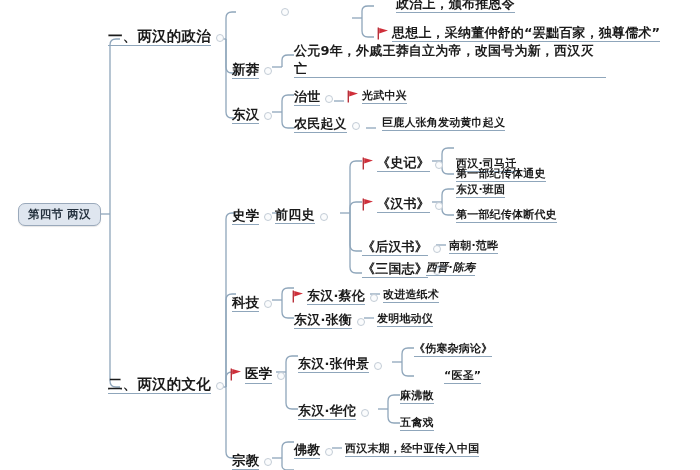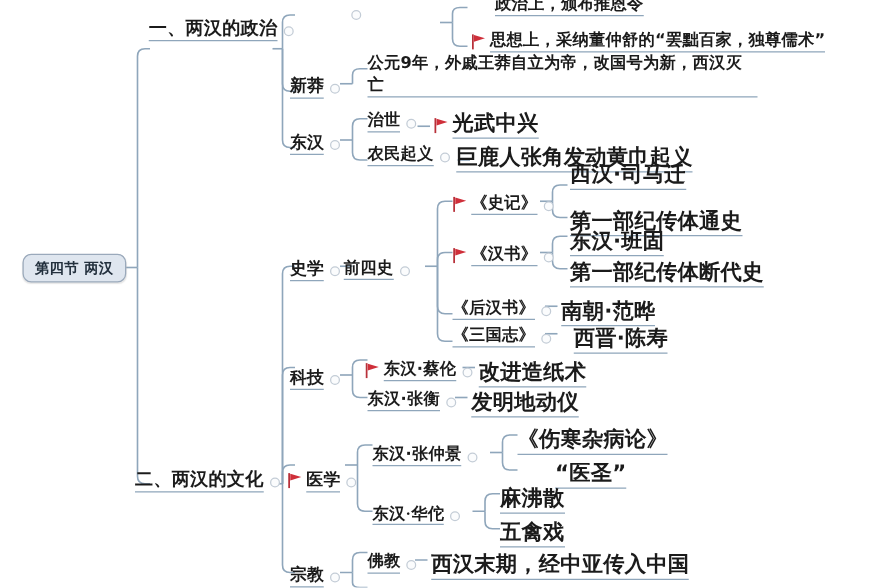--- a/index.html
+++ b/index.html
@@ -40,21 +40,21 @@
   }
   .root .txt{font-size:11.5px;color:#23303d;font-weight:bold;}
 
   
   .lvl1 .txt{font-size:14.5px;}
   
   .lvl2 .txt{font-size:13.5px;}
   
   .lvl3 .txt{font-size:13px;}
   
-  .lvl4 .txt{font-size:17px;}
+  .lvl4 .txt{font-size:11px;}
 
   
   .wrap{white-space:normal;width:300px;}
   .wrap .txt{white-space:normal;line-height:1.35;}
 
   
   .dot{
     width:6px;height:6px;border-radius:50%;
     border:1px solid #c3ccd6;background:#fbfcfd;
     margin:0 5px;flex:0 0 auto;
@@ -151,21 +151,21 @@
       <path d="M282,458 L282,466 Q282,470 288,470 L294,470"></path>
 
       <path d="M332,448 L342,448"></path>
     </g>
   </svg>
 
   <div class="node root" style="left:18px;top:203px;text-align:center;">
     <span class="txt">第四节 两汉</span>
   </div>
 
-  <div class="node lvl1" style="left:108px;top:14px;margin-left:11px;">
+  <div class="node lvl1" style="left:108px;top:27px;">
     <span class="txt u">一、两汉的政治</span>
     <span class="dot"></span>
   </div>
 
   <div class="node lvl2" style="left:276px;top:7px;">
     <span class="dot"></span>
   </div>
   <div class="node lvl3" style="left:396px;top:-4px;">
     <span class="txt u">政治上，颁布推恩令</span>
   </div>
@@ -201,21 +201,21 @@
         <rect x="0.6" y="0.5" width="1.4" height="12" fill="#b8313a"></rect>
         <path d="M2.2 1 L11 3.6 L2.2 6.4 Z" fill="#cf2f3a"></path>
       </svg>
     </span>
     <span class="txt u">光武中兴</span>
   </div>
   <div class="node lvl3" style="left:294px;top:116px;">
     <span class="txt u">农民起义</span>
     <span class="dot"></span>
   </div>
-  <div class="node lvl4" style="left:365px;top:116px;text-align:right;">
+  <div class="node lvl4" style="left:382px;top:116px;text-align:right;">
     <span class="txt u">巨鹿人张角发动黄巾起义</span>
   </div>
 
   <div class="node lvl1" style="left:108px;top:375px;">
     <span class="txt u">二、两汉的文化</span>
     <span class="dot"></span>
   </div>
 
   <div class="node lvl2" style="left:232px;top:207px;">
     <span class="txt u">史学</span>
@@ -229,21 +229,21 @@
   <div class="node lvl3" style="left:362px;top:155px;">
     <span class="flag">
       <svg viewBox="0 0 12 13" width="12" height="13">
         <rect x="0.6" y="0.5" width="1.4" height="12" fill="#b8313a"></rect>
         <path d="M2.2 1 L11 3.6 L2.2 6.4 Z" fill="#cf2f3a"></path>
       </svg>
     </span>
     <span class="txt u">《史记》</span>
     <span class="dot"></span>
   </div>
-  <div class="node lvl4" style="left:456px;top:130px;">
+  <div class="node lvl4" style="left:456px;top:157px;">
     <span class="txt u">西汉·司马迁</span>
   </div>
   <div class="node lvl4" style="left:456px;top:167px;">
     <span class="txt u">第一部纪传体通史</span>
   </div>
 
   <div class="node lvl3" style="left:362px;top:196px;">
     <span class="flag">
       <svg viewBox="0 0 12 13" width="12" height="13">
         <rect x="0.6" y="0.5" width="1.4" height="12" fill="#b8313a"></rect>
@@ -265,21 +265,21 @@
     <span class="dot"></span>
   </div>
   <div class="node lvl4" style="left:449px;top:239px;">
     <span class="txt u">南朝·范晔</span>
   </div>
 
   <div class="node lvl3" style="left:362px;top:261px;">
     <span class="txt u">《三国志》</span>
     <span class="dot"></span>
   </div>
-  <div class="node lvl4" style="left:459px;top:261px;">
+  <div class="node lvl4" style="left:426px;top:261px;font-style:italic;">
     <span class="txt u">西晋·陈寿</span>
   </div>
 
   <div class="node lvl2" style="left:232px;top:294px;">
     <span class="txt u">科技</span>
     <span class="dot"></span>
   </div>
   <div class="node lvl3" style="left:292px;top:288px;">
     <span class="flag">
       <svg viewBox="0 0 12 13" width="12" height="13">
@@ -294,41 +294,41 @@
     <span class="txt u">改进造纸术</span>
   </div>
   <div class="node lvl3" style="left:294px;top:312px;">
     <span class="txt u">东汉·张衡</span>
     <span class="dot"></span>
   </div>
   <div class="node lvl4" style="left:377px;top:312px;">
     <span class="txt u">发明地动仪</span>
   </div>
 
-  <div class="node lvl2" style="left:230px;top:376px;font-family:Liberation Serif, serif;">
+  <div class="node lvl2" style="left:230px;top:366px;font-family:Liberation Serif, serif;">
     <span class="flag">
       <svg viewBox="0 0 12 13" width="12" height="13">
         <rect x="0.6" y="0.5" width="1.4" height="12" fill="#b8313a"></rect>
         <path d="M2.2 1 L11 3.6 L2.2 6.4 Z" fill="#cf2f3a"></path>
       </svg>
     </span>
     <span class="txt u">医学</span>
     <span class="dot"></span>
   </div>
   <div class="node lvl4" style="left:414px;top:342px;">
     <span class="txt u">《伤寒杂病论》</span>
   </div>
   <div class="node lvl3" style="left:298px;top:356px;">
     <span class="txt u">东汉·张仲景</span>
     <span class="dot"></span>
   </div>
   <div class="node lvl4" style="left:414px;top:369px;margin-left:30px;">
     <span class="txt u">“医圣”</span>
   </div>
-  <div class="node lvl3" style="left:298px;top:403px;font-family:Liberation Serif, serif;">
+  <div class="node lvl3" style="left:298px;top:403px;">
     <span class="txt u">东汉·华佗</span>
     <span class="dot"></span>
   </div>
   <div class="node lvl4" style="left:400px;top:389px;">
     <span class="txt u">麻沸散</span>
   </div>
   <div class="node lvl4" style="left:400px;top:416px;">
     <span class="txt u">五禽戏</span>
   </div>
 

